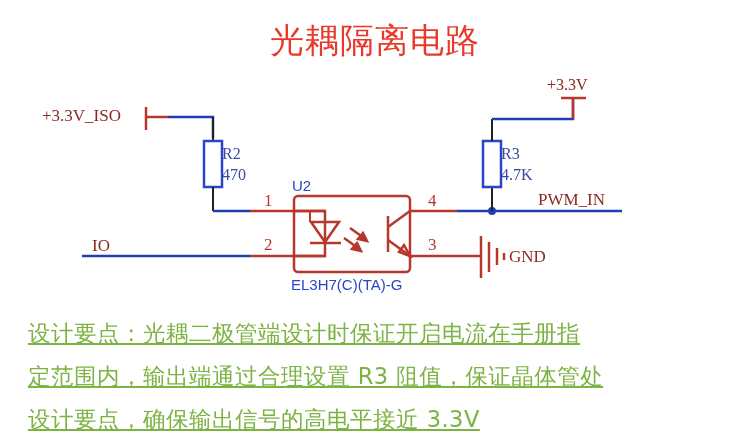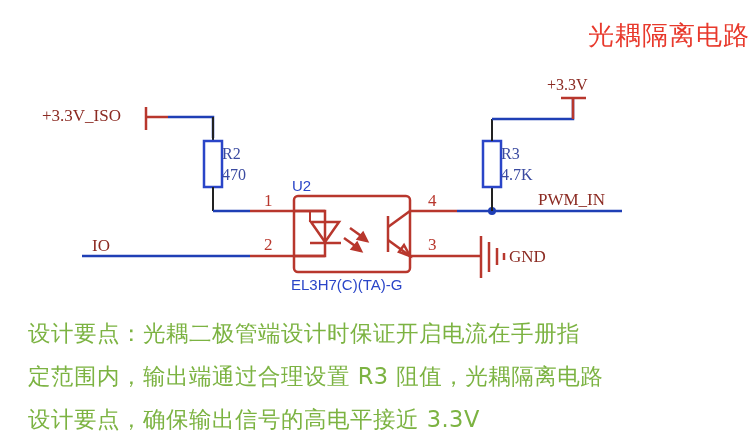--- a/index.html
+++ b/index.html
@@ -1,30 +1,30 @@
 <!DOCTYPE html>
 <html><head>
   <meta charset="utf-8">
   <style>
     html, body { margin: 0; padding: 0; background: #ffffff; }
     body { width: 750px; height: 443px; position: relative; overflow: hidden; }
     #stage { position: absolute; left: 0; top: 0; width: 750px; height: 443px; }
     .title {
-      position: absolute; left: 0; width: 750px; top: 18px; text-align: right;
-      font-family: "DejaVu Sans", sans-serif; font-size: 26px; color: #e8392c;
+      position: absolute; left: 0; width: 750px; top: 18px; text-align: center;
+      font-family: "DejaVu Sans", sans-serif; font-size: 34px; color: #e8392c;
       letter-spacing: 1px;
     }
     .serif { font-family: "Liberation Serif", serif; }
     .sans  { font-family: "Liberation Sans", sans-serif; }
     .notes {
       position: absolute; left: 28px; top: 312px; width: 710px;
       font-family: "DejaVu Sans", sans-serif; font-size: 22.5px; line-height: 43px;
       color: #7cb342; letter-spacing: 0.5px;
     }
-    .notes div { white-space: nowrap; }
+    .notes div { white-space: nowrap; text-decoration: underline; }
   </style>
 </head>
 <body>
 
 <div class="title">光耦隔离电路</div>
 
 <svg id="stage" width="750" height="443" viewBox="0 0 750 443">
 
   <g>
     <text x="42" y="121" class="serif" font-size="17" fill="#8b2a22">+3.3V_ISO</text>
@@ -106,15 +106,15 @@
     <line x1="573" y1="98" x2="573" y2="119" stroke="#b8372d" stroke-width="2.5"></line>
     <line x1="561" y1="98" x2="586" y2="98" stroke="#b8372d" stroke-width="2.5"></line>
     <text x="547" y="90" class="serif" font-size="16" fill="#8b2a22">+3.3V</text>
   </g>
 
   <text x="291" y="290" class="sans" font-size="15" fill="#2a45c8">EL3H7(C)(TA)-G</text>
 </svg>
 
 <div class="notes">
   <div>设计要点：光耦二极管端设计时保证开启电流在手册指</div>
-  <div>定范围内，输出端通过合理设置 R3 阻值，光耦隔离电路</div>
+  <div>定范围内，输出端通过合理设置 R3 阻值，保证晶体管处</div>
   <div>设计要点，确保输出信号的高电平接近 3.3V</div>
 </div>
 
 </body></html>

